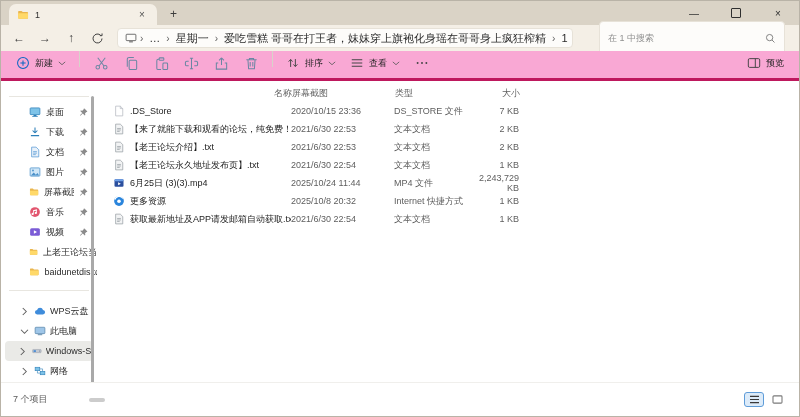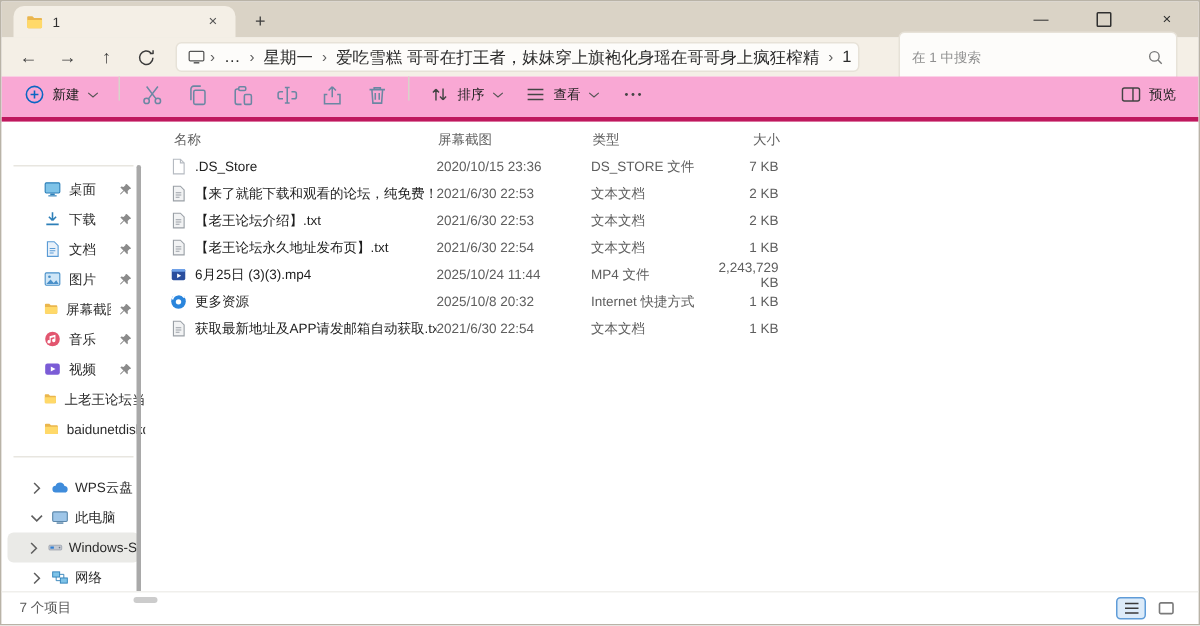--- a/index.html
+++ b/index.html
@@ -46,50 +46,50 @@
     box-sizing:border-box;}
   .tbtn{display:flex;align-items:center;gap:5px;padding:0 7px;height:24px;border-radius:4px;
     font-size:9px;color:#222;flex:none;}
   .ibtn{width:30px;height:24px;display:flex;align-items:center;justify-content:center;
     border-radius:4px;flex:none;}
   .tsep{width:1px;height:16px;background:#d8d3c9;margin:0 6px;flex:none;}
   .spacer{flex:1;}
 
   
   .main{position:absolute;top:81px;left:0;right:0;bottom:22px;background:#fff;display:flex;}
-  .sidebar{width:96px;flex:none;position:relative;padding-top:14px;box-sizing:border-box;margin-top:14px;}
+  .sidebar{width:96px;flex:none;position:relative;padding-top:14px;box-sizing:border-box;}
   .sb-top-divider{height:1px;background:#e8e6e0;margin:0 8px 5px 8px;}
   .sitem{height:20px;display:flex;align-items:center;font-size:9px;color:#2b2b2b;
     padding-left:28px;gap:5px;overflow:hidden;}
   .sitem .slabel{white-space:nowrap;overflow:hidden;}
   .sitem .pin{margin-left:auto;margin-right:9px;flex:none;}
   .sitem.tree{padding-left:20px;gap:4px;}
   .sitem.nested{padding-left:18px;}
   .sitem.selected{background:#eaeae7;border-radius:4px;margin:0 4px;padding-left:14px;}
   .tchev{width:9px;flex:none;display:flex;}
   .tchev.down svg{transform:rotate(90deg);}
   .sb-divider{height:1px;background:#e8e6e0;margin:8px 8px 10px 8px;}
   .sb-vscroll{position:absolute;right:3px;top:14px;width:3px;height:294px;background:#a9a9a9;
     border-radius:2px;}
 
   .filearea{flex:1;padding-top:3px;font-size:9px;min-width:0;}
   .fheader{display:flex;height:17px;align-items:center;color:#616161;padding-left:19px;}
-  .h-name{width:176px;}
+  .h-name{width:176px;text-align:right;}
   .h-date{width:103px;}
   .h-type{width:82px;}
   .h-size{width:43px;text-align:right;}
   .frow{display:flex;height:18px;align-items:center;padding-left:16px;}
   .ficon{width:12px;flex:none;margin-right:5px;}
   .fname{width:161px;color:#1d1d1d;white-space:nowrap;overflow:hidden;}
   .fdate{width:103px;color:#5e5e5e;}
   .ftype{width:82px;color:#5e5e5e;}
   .fsize{width:43px;color:#5e5e5e;text-align:right;}
 
   
-  .statusbar{position:absolute;bottom:0;left:0;right:0;height:22px;background:#fff;
+  .statusbar{position:absolute;bottom:0;left:0;right:0;height:34px;background:#fff;
     border-top:1px solid #f0efec;display:flex;align-items:center;padding:0 12px;
     box-sizing:border-box;font-size:9px;color:#5a5a5a;gap:10px;}
   .vtoggles{margin-left:auto;display:flex;gap:3px;}
   .vt{width:20px;height:15px;display:flex;align-items:center;justify-content:center;
     border-radius:3px;border:1px solid transparent;box-sizing:border-box;}
   .vt.active{background:#dcebf9;border-color:#5f9cd8;}
   .sb-hscroll{position:absolute;left:88px;top:397px;width:16px;height:4px;background:#cccccc;
     border-radius:2px;}
 </style>
 </head>

